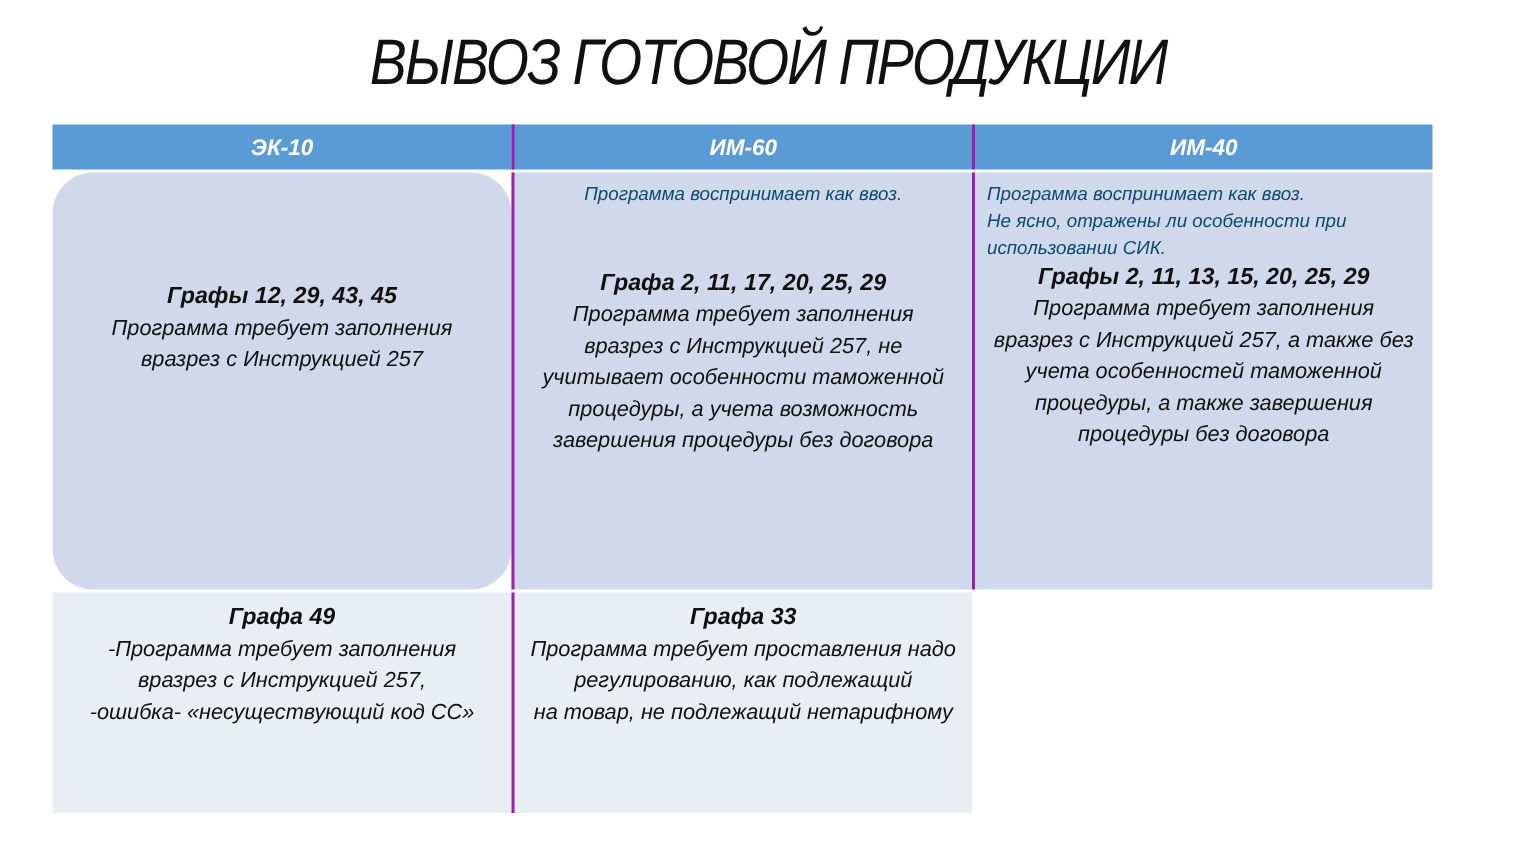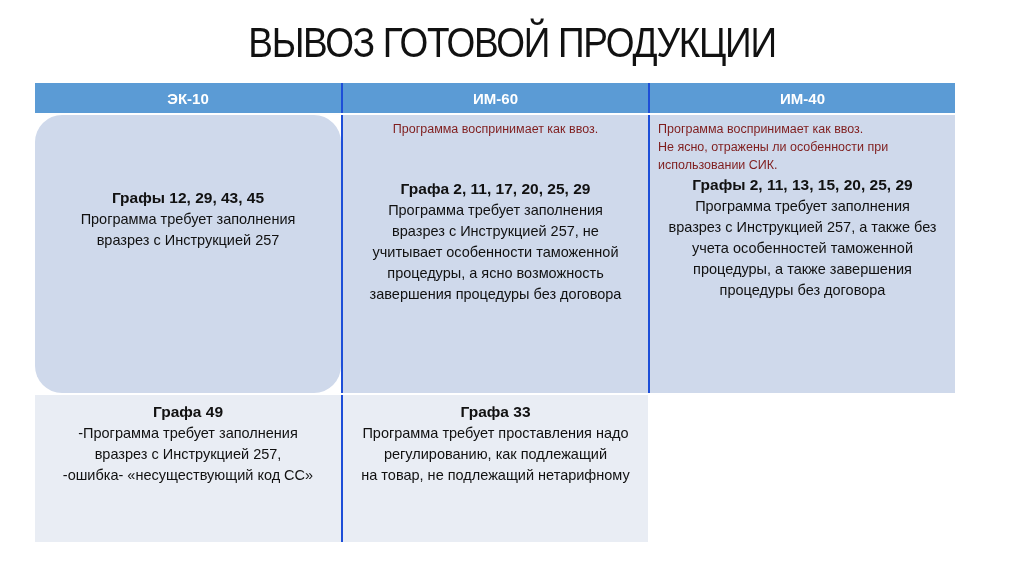--- a/index.html
+++ b/index.html
@@ -1,45 +1,45 @@
 <!DOCTYPE html>
 <html><head>
   <meta charset="utf-8">
   <style>
     * { box-sizing: border-box; margin: 0; padding: 0; }
     html, body {
       width: 1024px; height: 574px; background: #ffffff; overflow: hidden;
       font-family: "Liberation Sans", "DejaVu Sans", sans-serif;
       color: #111111;
     }
-    .slide { position: relative; width: 1024px; height: 574px; }
+    .slide { position: relative; width: 1024px; height: 574px; font-style: italic; }
     .title {
       position: absolute; left: 0; top: 14px; width: 1024px;
       text-align: center; font-size: 43px; font-weight: normal;
       letter-spacing: -1.5px; transform: scaleX(0.86); color: #111;
       line-height: 56px;
     }
     .table {
       position: absolute; left: 35px; top: 83px; width: 1012px;
       display: grid; grid-template-columns: 306px 307px 307px;
       grid-template-rows: 30px 278px 147px;
       column-gap: 0; row-gap: 2px;
     }
     .cell {
       text-align: center; font-size: 14.5px; line-height: 21px;
-      border-left: 2px solid #1d4ed8;
+      border-left: 2px solid #a21caf;
     }
     .cell.first { border-left: none; }
     .hdr {
       background: #5b9bd5; color: #ffffff; font-weight: bold;
       font-size: 15px; display: flex; align-items: center; justify-content: center;
     }
     .r1 { background: #cfd9eb; padding: 0 8px; }
     .r2 { background: #e9edf4; padding: 6px 8px 0; }
-    .red { color: #7f1d1d; font-size: 12.5px; line-height: 18px; }
+    .red { color: #0c4a6e; font-size: 12.5px; line-height: 18px; }
     .bold { font-weight: bold; font-size: 15.5px; line-height: 22px; }
     .r1.c1 { padding-top: 72px; border-radius: 27px; }
     .r1.c2 { padding-top: 5px; }
     .r1.c2 .bold { margin-top: 40px; }
     .r1.c3 { padding-top: 5px; text-align: left; }
     .r1.c3 .red { text-align: left; padding-left: 0; }
     .r1.c3 .center { text-align: center; }
   </style>
 </head>
 <body>
@@ -57,21 +57,21 @@
       <div class="bold">Графы 12, 29, 43, 45</div>
       <div>Программа требует заполнения</div>
       <div>вразрез с Инструкцией 257</div>
     </div>
     <div class="cell r1 c2">
       <div class="red">Программа воспринимает как ввоз.</div>
       <div class="bold">Графа 2, 11, 17, 20, 25, 29</div>
       <div>Программа требует заполнения</div>
       <div>вразрез с Инструкцией 257, не</div>
       <div>учитывает особенности таможенной</div>
-      <div>процедуры, а ясно возможность</div>
+      <div>процедуры, а учета возможность</div>
       <div>завершения процедуры без договора</div>
     </div>
     <div class="cell r1 c3">
       <div class="red">Программа воспринимает как ввоз.</div>
       <div class="red">Не ясно, отражены ли особенности при</div>
       <div class="red">использовании СИК.</div>
       <div class="bold center">Графы 2, 11, 13, 15, 20, 25, 29</div>
       <div class="center">Программа требует заполнения</div>
       <div class="center">вразрез с Инструкцией 257, а также без</div>
       <div class="center">учета особенностей таможенной</div>

